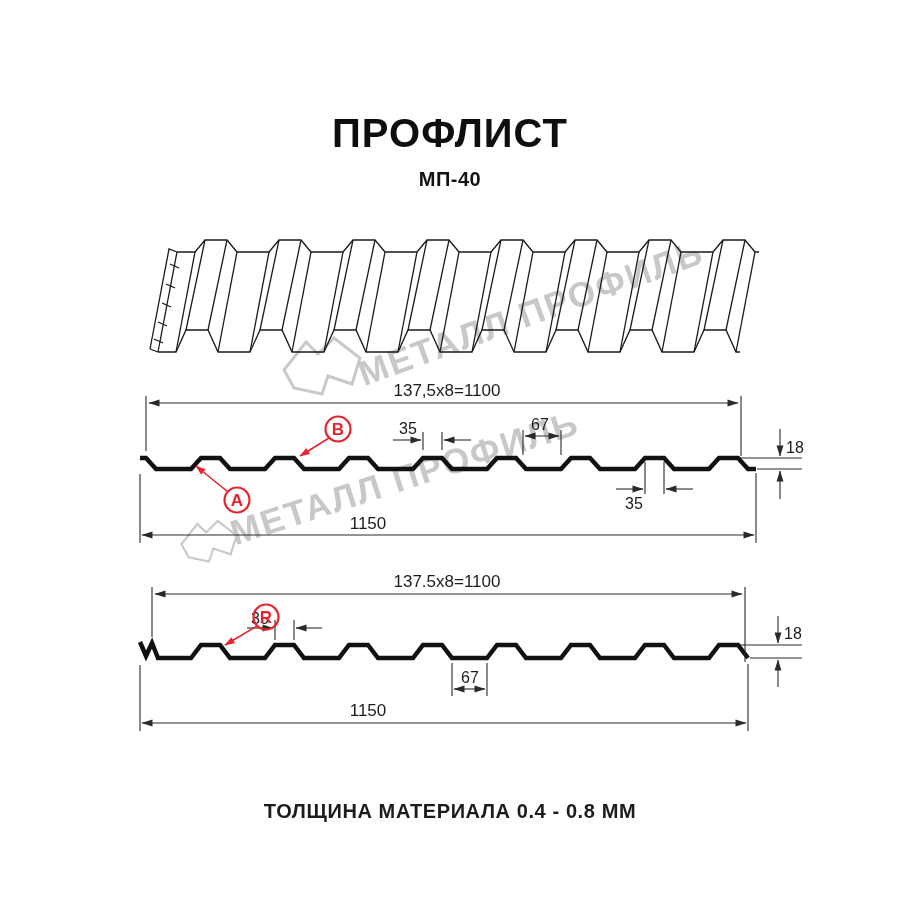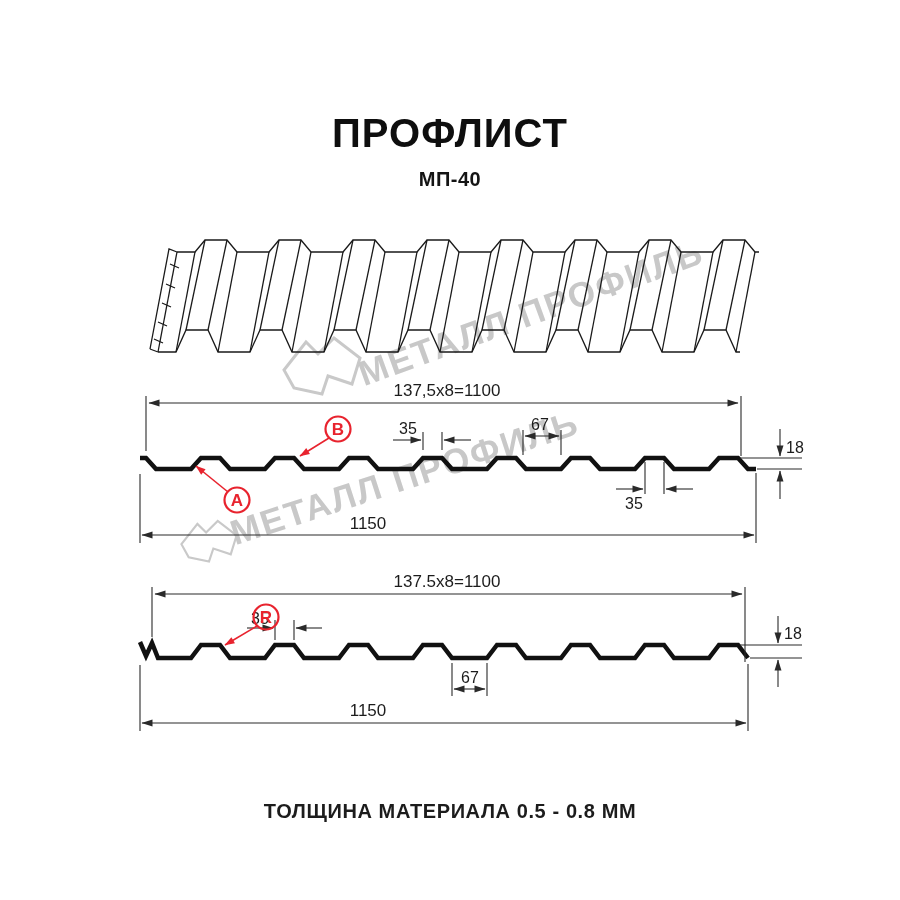--- a/index.html
+++ b/index.html
@@ -165,13 +165,13 @@
       <text class="big" x="368" y="716" text-anchor="middle">1150</text>
     </g>
     <g>
       <line class="redline" x1="257" y1="626" x2="225" y2="645" marker-end="url(#arr)"></line>
       <circle class="red" cx="266" cy="617" r="12.5"></circle>
       <text class="redtxt" x="266" y="623" text-anchor="middle">R</text>
     </g>
   </g>
 </svg>
 
-<div class="footer">ТОЛЩИНА МАТЕРИАЛА 0.5 - 0.8 ММ</div>
+<div class="footer">ТОЛЩИНА МАТЕРИАЛА 0.4 - 0.8 ММ</div>
 
 </body></html>

